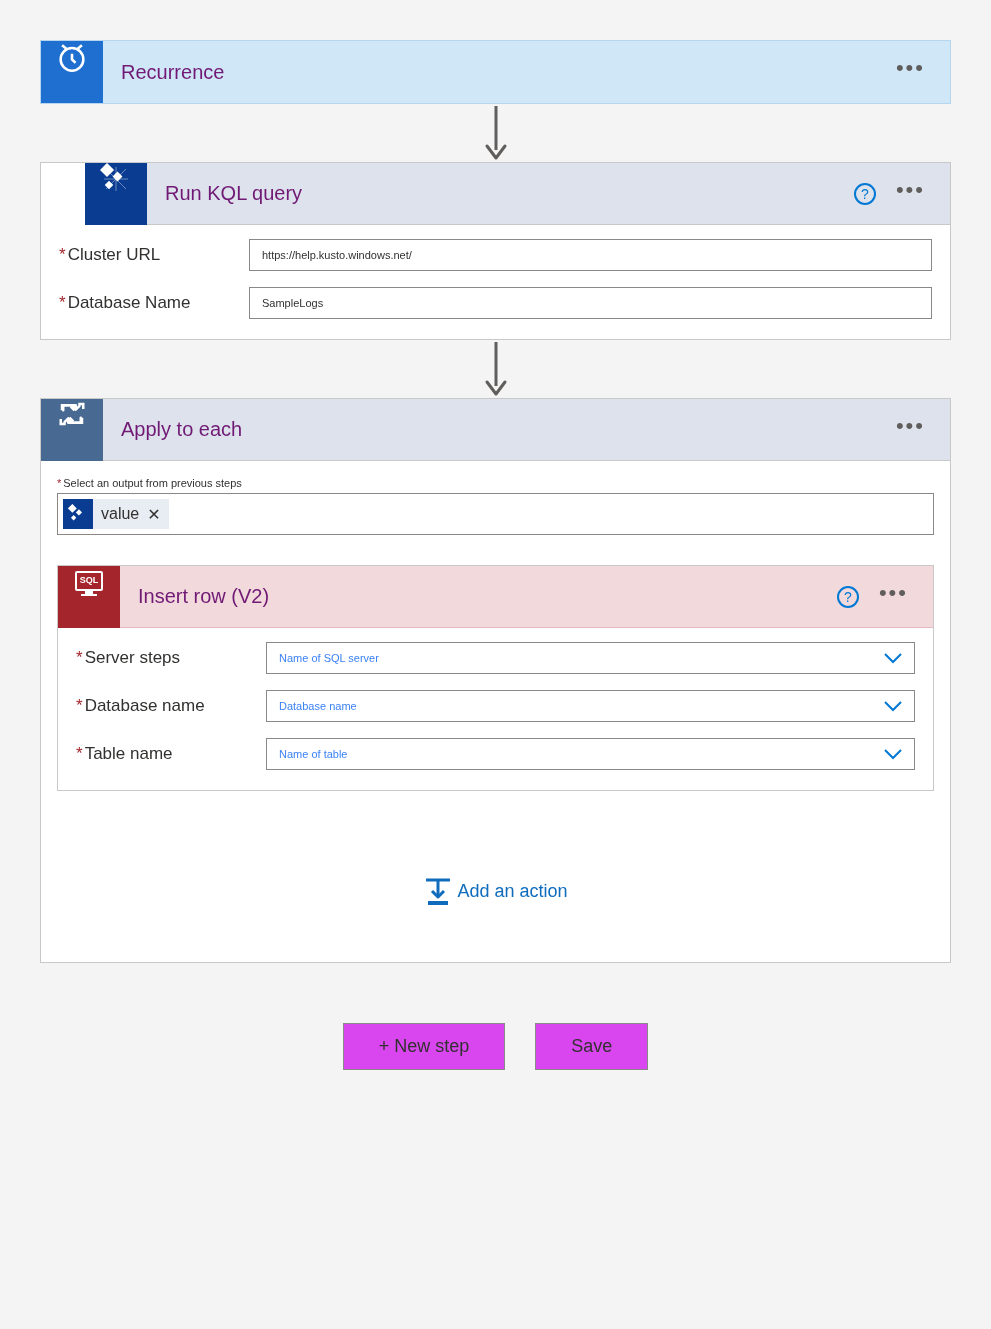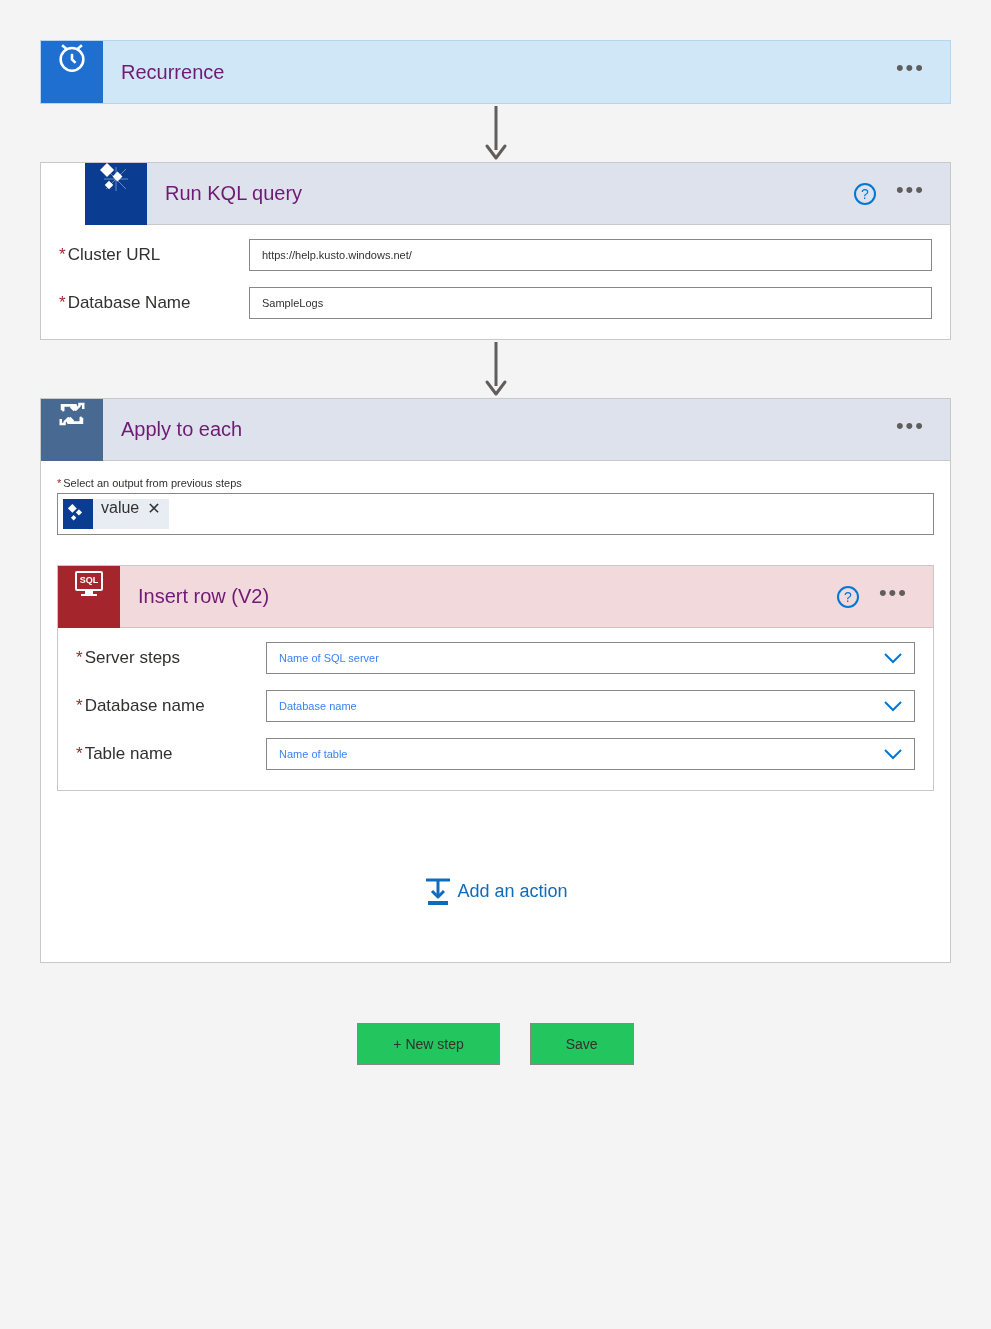--- a/index.html
+++ b/index.html
@@ -33,41 +33,41 @@
     .arrow-wrap { display: flex; justify-content: center; }
     .arrow-svg { width: 30px; height: 58px; }
 
     
     .apply-card { }
     .apply-header { background: #dde2ec; border-bottom: 1px solid #c8c8c8; }
     .apply-header .header-icon { background: #486991; }
     .apply-body { padding: 16px; }
     .select-label { font-size: 11px; color: #323130; margin-bottom: 4px; }
     .token-row { border: 1px solid #8a8886; padding: 5px; display: flex; align-items: center; min-height: 42px; }
-    .token { background: #e8edf4; display: inline-flex; padding-right: 8px; }
+    .token { background: #e8edf4; display: inline-flex; align-items: center; padding-right: 8px; }
     .token-icon { width: 30px; height: 30px; background: #0a3d91; display: flex; align-items: center; justify-content: center; margin-right: 8px; }
     .token-label { font-size: 16px; color: #323130; margin-right: 8px; }
     .token-x { font-size: 16px; color: #323130; cursor: pointer; }
 
     
     .sub-card { border: 1px solid #c8c8c8; margin-top: 30px; }
     .sub-header { background: #f2d9dc; display: flex; align-items: center; height: 62px; border-bottom: 1px solid #e6b8be; }
     .sub-header .header-icon { background: #a4262c; }
     .sub-body { padding: 14px 18px 20px 18px; }
     .select-input { position: relative; }
     .select-input .placeholder { color: #3b82f6; }
     .chevron { position: absolute; right: 12px; top: 50%; transform: translateY(-50%); pointer-events: none; }
 
     
     .add-action { display: flex; align-items: center; justify-content: center; gap: 4px; color: #0f6cbd; font-size: 18px; padding: 85px 0 40px 0; cursor: pointer; }
     .add-action-icon svg { display: block; }
 
     
     .bottom-buttons { display: flex; justify-content: center; gap: 30px; margin-top: 60px; }
-    .btn { border: 1px solid #8a8886; background: #22c55e; padding: 12px 35px; font-size: 14px; color: #323130; cursor: pointer; }
+    .btn { border: 1px solid #8a8886; background: #d946ef; padding: 12px 35px; font-size: 18px; color: #323130; cursor: pointer; }
   </style>
 </head>
 <body>
 
 <div class="card recurrence">
   <div class="header-row">
     <div class="header-icon">
       <svg width="34" height="34" viewBox="0 0 24 24" fill="none" stroke="#fff" stroke-width="1.8">
         <circle cx="12" cy="13" r="8"></circle>
         <path d="M12 9v4l2.5 2.5"></path>

